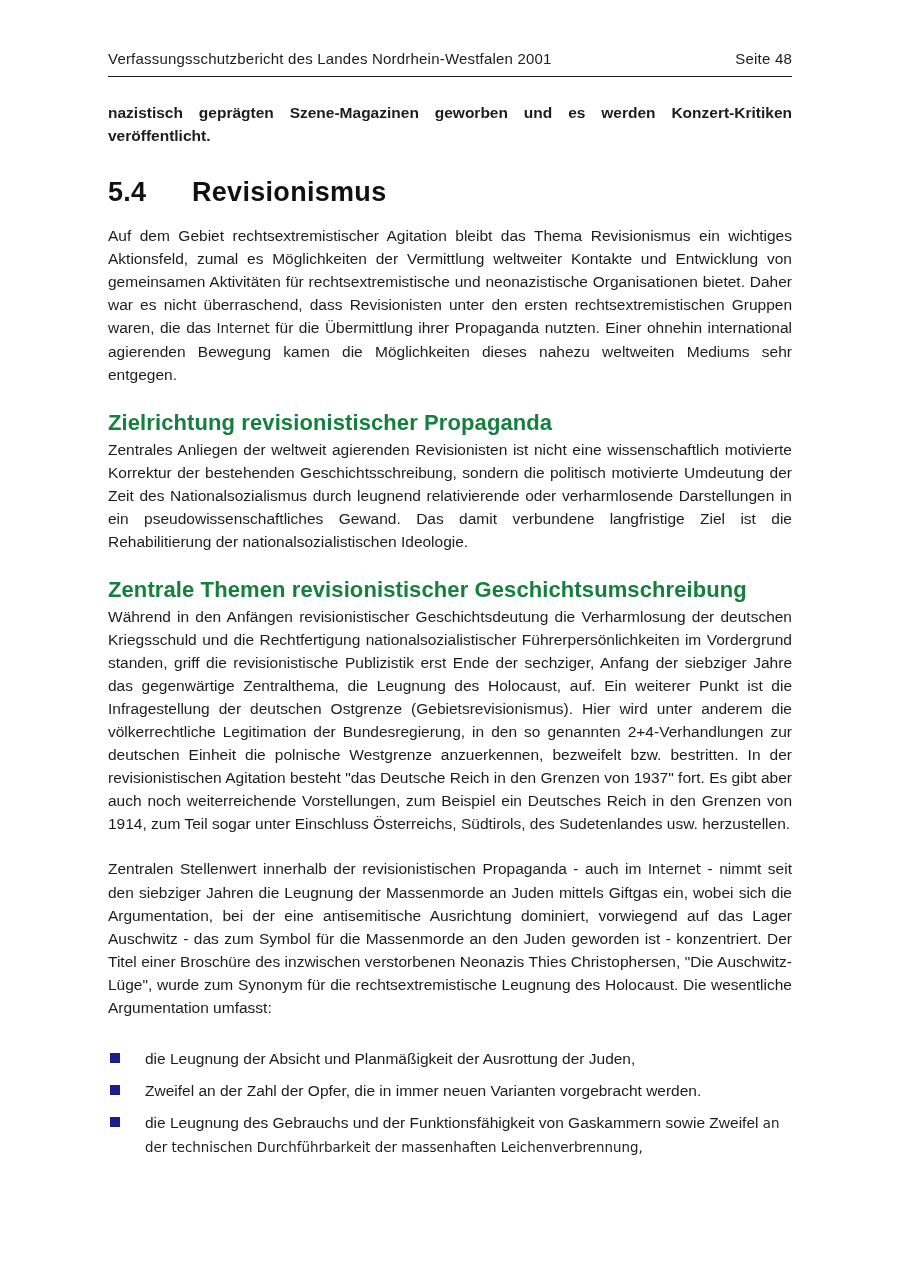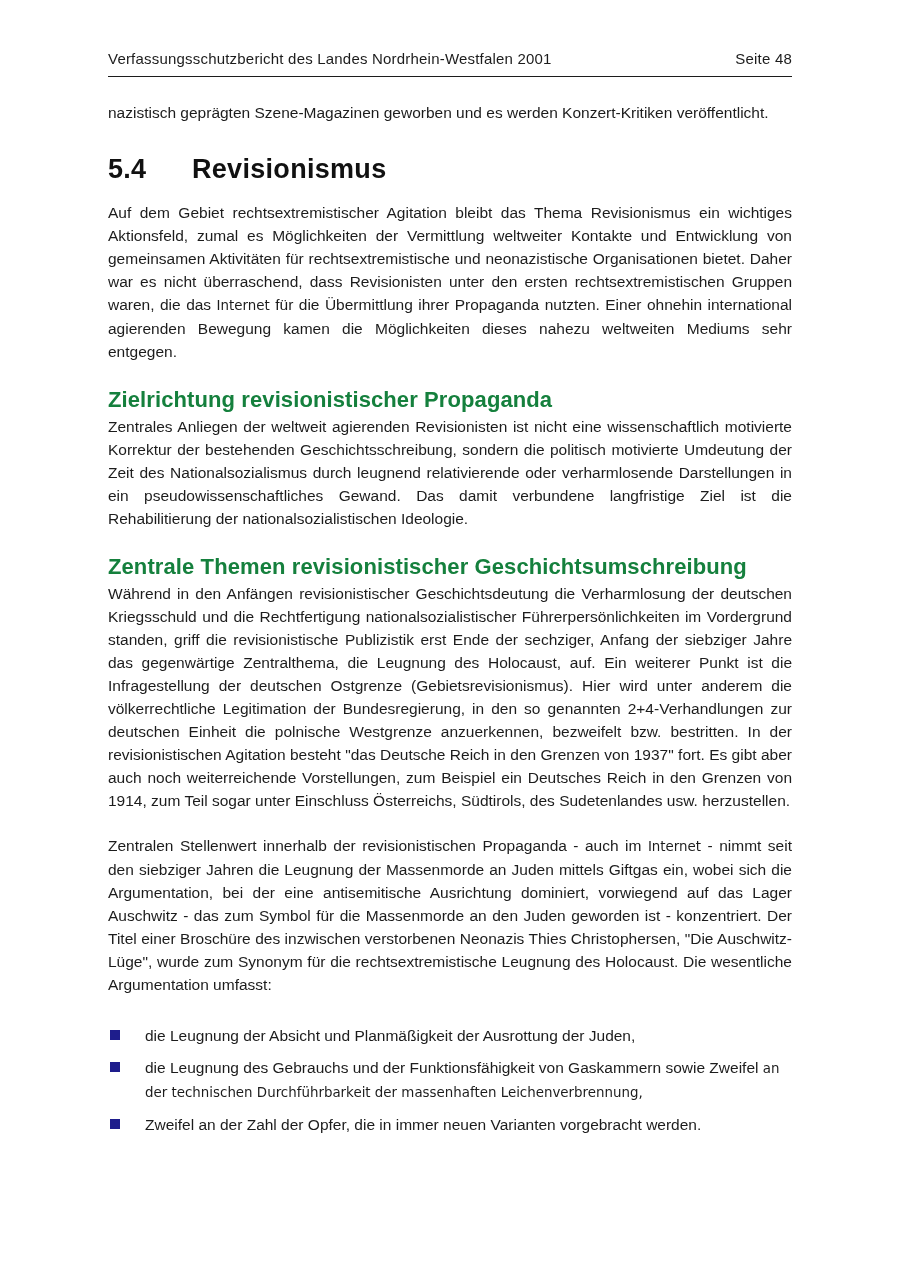--- a/index.html
+++ b/index.html
@@ -31,21 +31,21 @@
     letter-spacing: 0.2px;
   }
   
   .para {
     font-size: 15.5px;
     line-height: 23px;
     text-align: justify;
     margin: 0 0 22px 0;
     color: #1c1c1c;
   }
-  .intro-para { margin-top: 24px; }
+  .intro-para { margin-top: 24px; font-weight: bold; }
   
   .alt {
     font-family: "DejaVu Sans", sans-serif;
     font-size: 13.4px;
   }
   
   .section-heading {
     display: flex;
     align-items: baseline;
     font-size: 27px;
@@ -114,21 +114,21 @@
 
   <p class="para"><span>Zentralen Stellenwert innerhalb der revisionistischen Propaganda - auch im </span><span class="alt">Internet</span><span> - nimmt seit den siebziger Jahren die Leugnung der Massenmorde an Juden mittels Giftgas ein, wobei sich die Argumentation, bei der eine antisemitische Ausrichtung dominiert, vorwiegend auf das Lager Auschwitz - das zum Symbol für die Massenmorde an den Juden geworden ist - konzentriert. Der Titel einer Broschüre des inzwischen verstorbenen Neonazis Thies Christophersen, "Die Auschwitz-Lüge", wurde zum Synonym für die rechtsextremistische Leugnung des Holocaust. Die wesentliche Argumentation umfasst:</span></p>
 
   <ul class="bullet-list">
     <li>
       <span class="bullet-square"></span>
       <span class="bullet-text"><span>die Leugnung der Absicht und Planmäßigkeit der Ausrottung der Juden,</span></span>
     </li>
     <li>
       <span class="bullet-square"></span>
-      <span class="bullet-text"><span>die Leugnung des Gebrauchs und der Funktionsfähigkeit von Gaskammern sowie Zweifel </span><span class="alt">an der technischen Durchführbarkeit der massenhaften Leichenverbrennung,</span></span>
+      <span class="bullet-text"><span>Zweifel an der Zahl der Opfer, die in immer neuen Varianten vorgebracht werden.</span></span>
     </li>
     <li>
       <span class="bullet-square"></span>
-      <span class="bullet-text"><span>Zweifel an der Zahl der Opfer, die in immer neuen Varianten vorgebracht werden.</span></span>
+      <span class="bullet-text"><span>die Leugnung des Gebrauchs und der Funktionsfähigkeit von Gaskammern sowie Zweifel </span><span class="alt">an der technischen Durchführbarkeit der massenhaften Leichenverbrennung,</span></span>
     </li>
   </ul>
 
 </div>
 
 </body></html>

